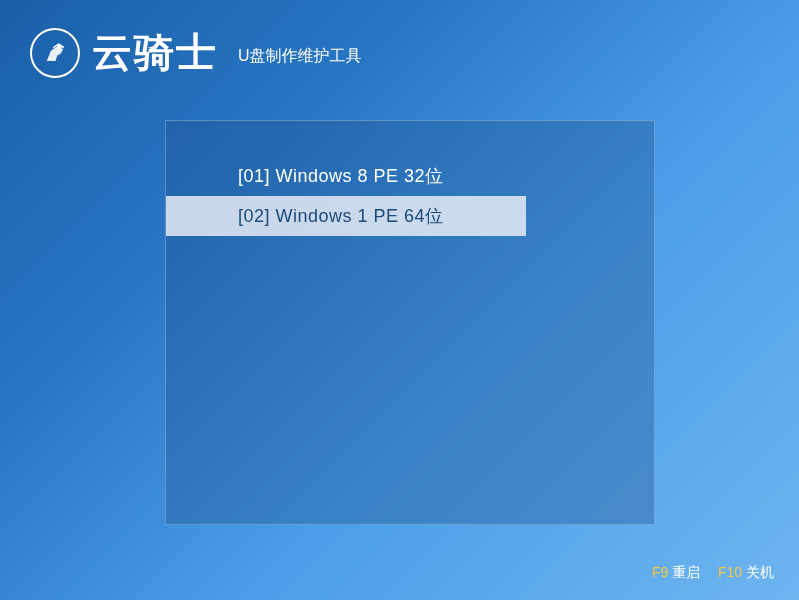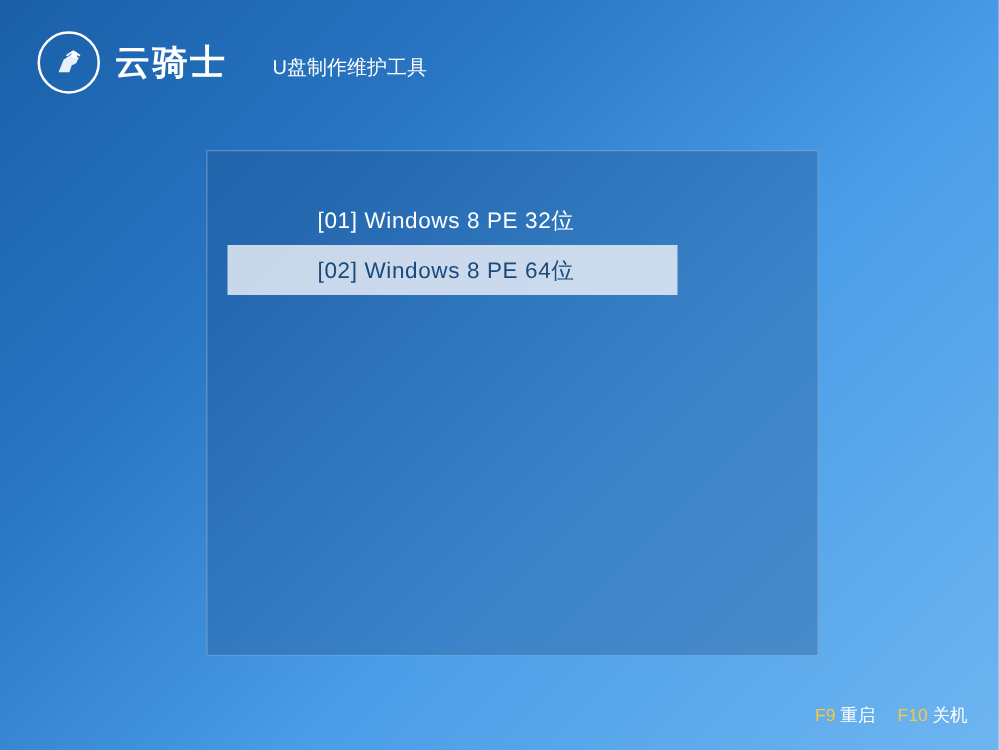--- a/index.html
+++ b/index.html
@@ -31,48 +31,48 @@
       justify-content: center;
       background: transparent;
       position: relative;
     }
     .logo-icon svg {
       width: 36px;
       height: 36px;
     }
     .brand-name {
       color: #fff;
-      font-size: 28px;
+      font-size: 40px;
       font-weight: bold;
       letter-spacing: 2px;
     }
     .subtitle {
       color: #fff;
       font-size: 16px;
-      margin-left: 24px;
+      margin-left: 8px;
       align-self: center;
       padding-top: 8px;
     }
     .menu-container {
       position: absolute;
       top: 120px;
       left: 165px;
       width: 490px;
       height: 405px;
       background: rgba(30, 80, 140, 0.35);
       border: 1px solid rgba(180, 210, 240, 0.4);
       padding-top: 35px;
     }
     .menu-item {
       color: #fff;
       font-size: 18px;
       padding: 8px 30px 8px 72px;
       cursor: pointer;
       width: 360px;
-      margin-left: 16px;
+      margin-left: 0;
       letter-spacing: 0.5px;
     }
     .menu-item.selected {
       background: rgba(230, 235, 245, 0.85);
       color: #1a4a7a;
       font-weight: 500;
     }
     .footer {
       position: absolute;
       bottom: 18px;
@@ -100,21 +100,21 @@
       <path d="M 18 14 L 24 10 L 30 14" stroke="#fff" fill="none"></path>
       <circle cx="25" cy="13" r="2" fill="#fff"></circle>
     </svg>
   </div>
   <span class="brand-name">云骑士</span>
   <span class="subtitle">U盘制作维护工具</span>
 </div>
 
 <div class="menu-container">
   <div class="menu-item">[01] Windows 8 PE 32位</div>
-  <div class="menu-item selected">[02] Windows 8 PE 64位</div>
+  <div class="menu-item selected">[02] Windows 1 PE 64位</div>
 </div>
 
 <div class="footer">
   <span class="footer-key">F9</span>
   <span class="footer-label">重启</span>
   <span class="footer-spacer"></span>
   <span class="footer-key">F10</span>
   <span class="footer-label">关机</span>
 </div>
 

